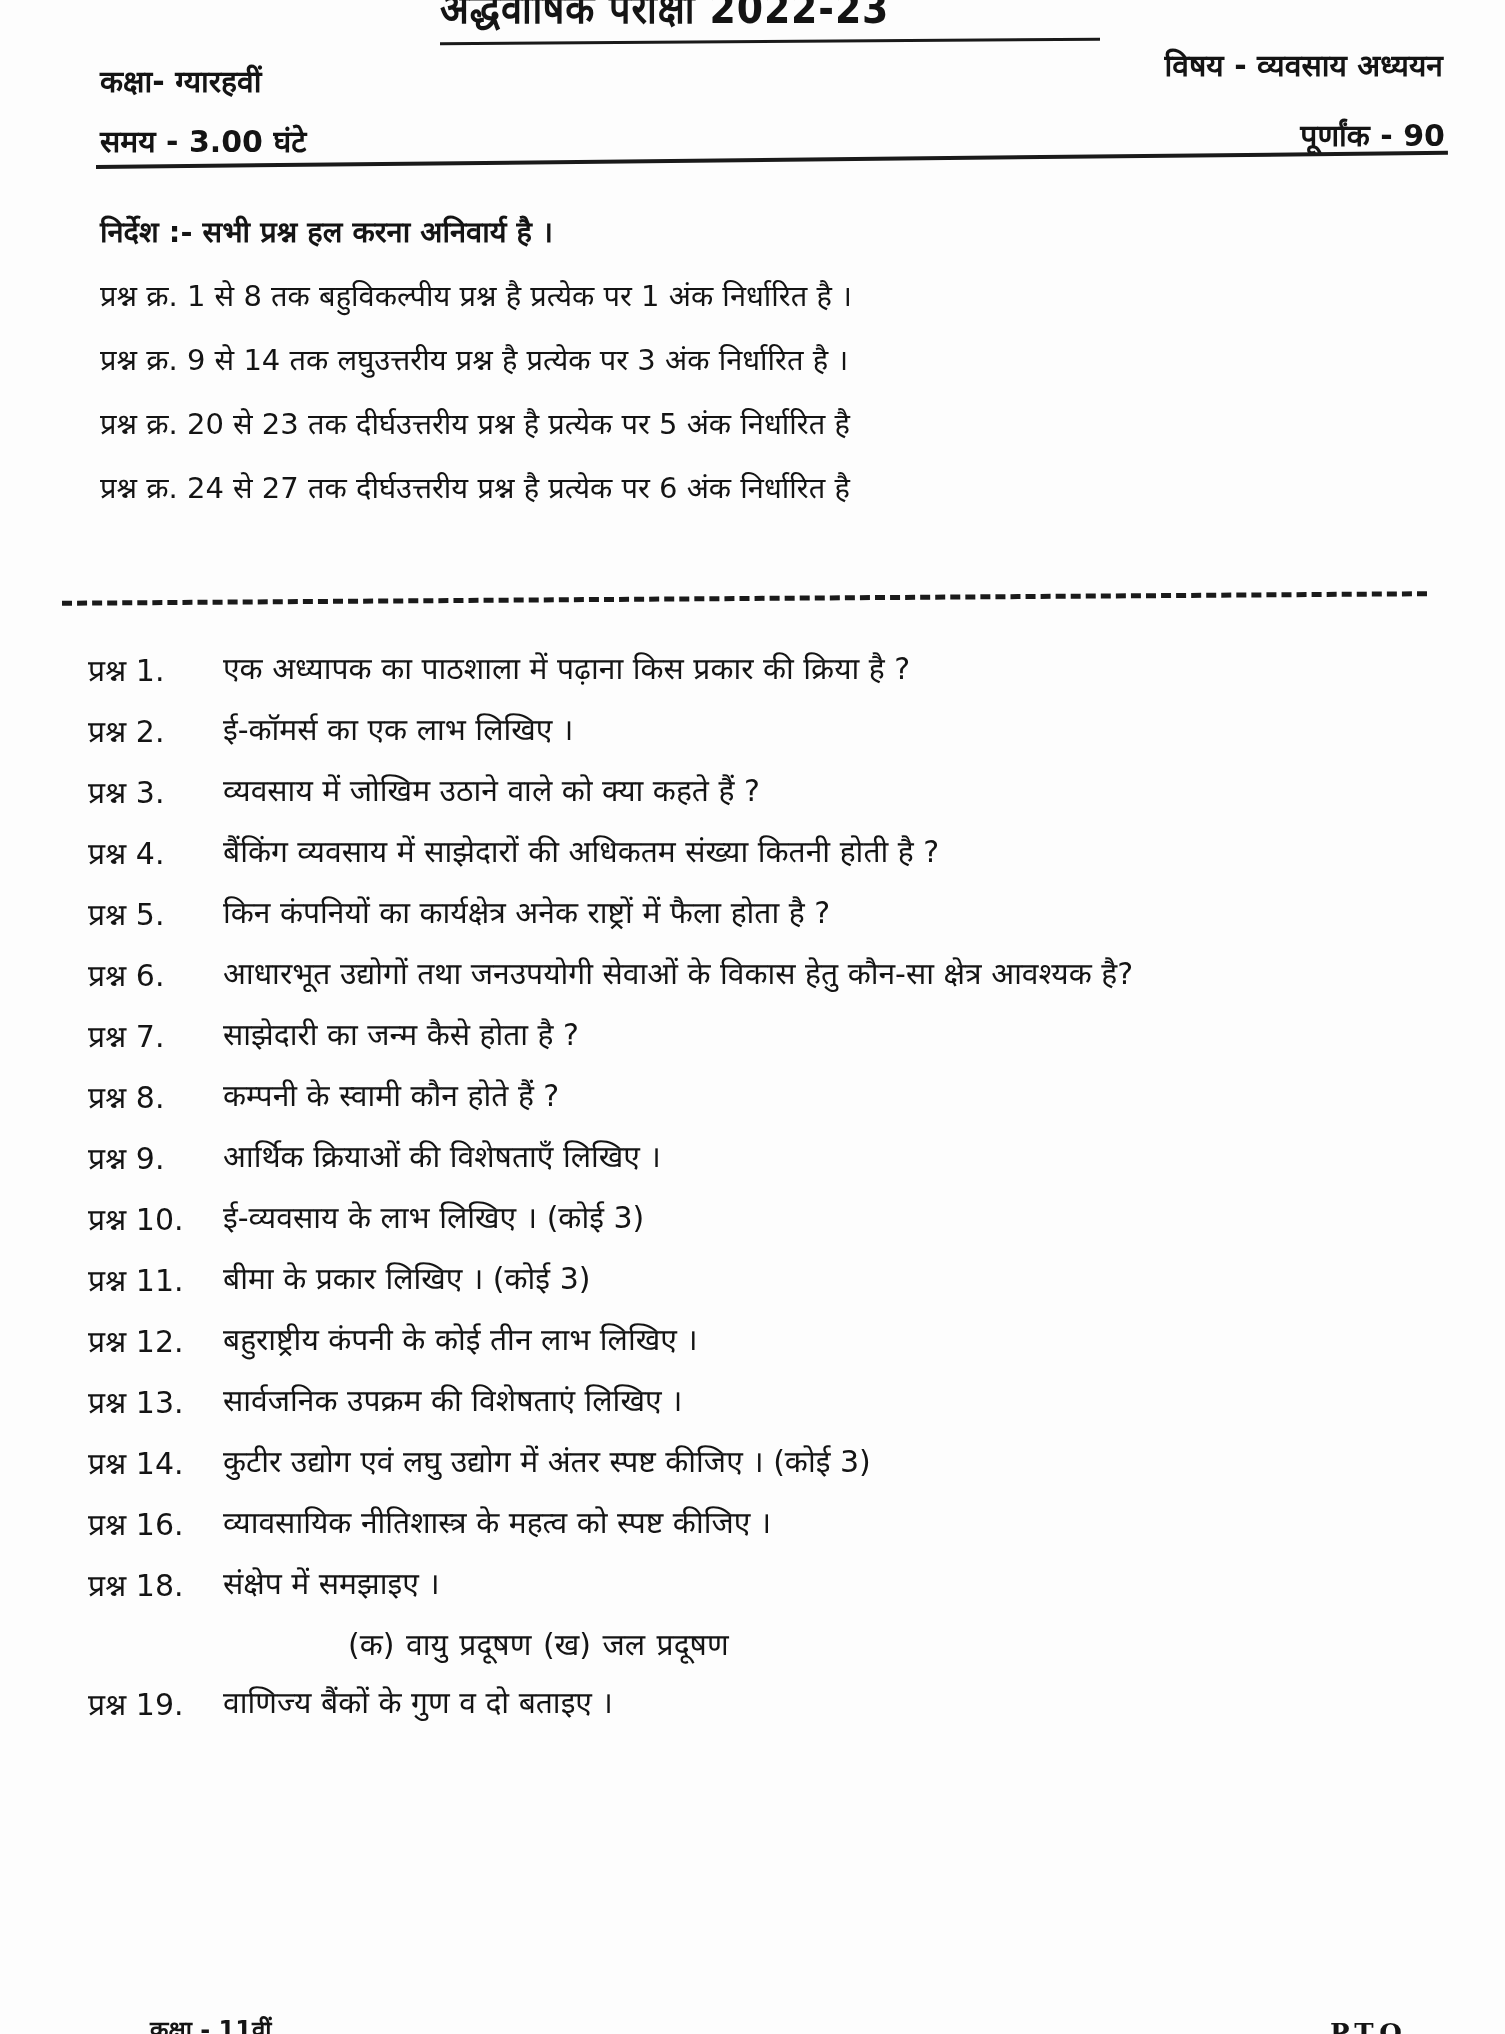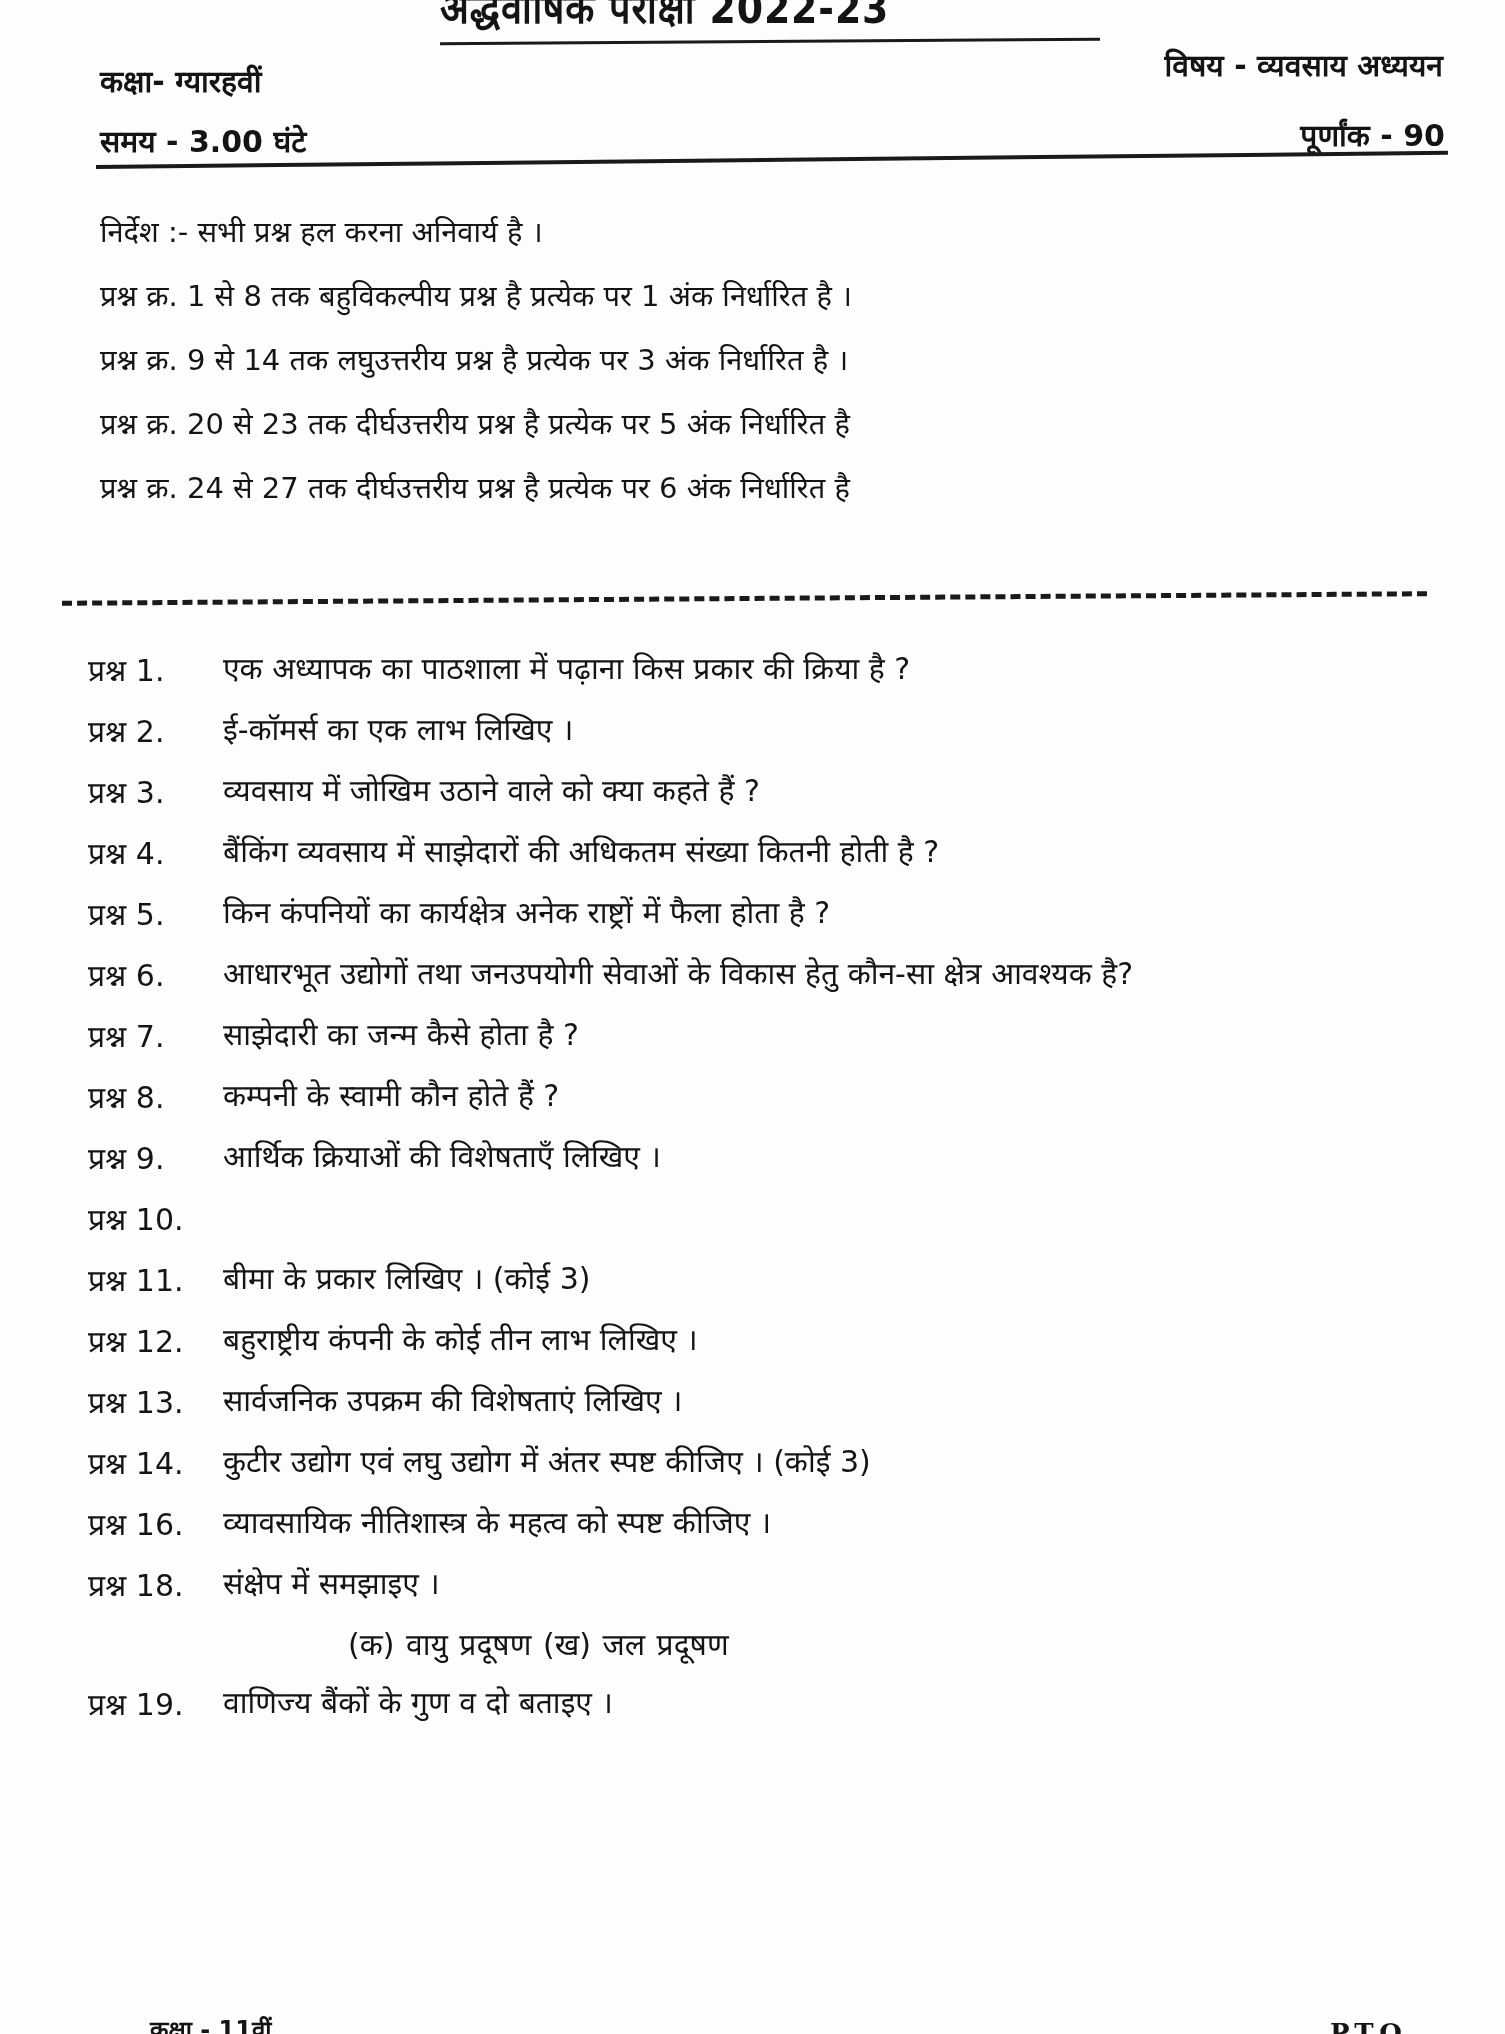--- a/index.html
+++ b/index.html
@@ -27,21 +27,21 @@
   .meta.subject { right: 62px; top: 44px; }
   .meta.marks { right: 60px; top: 114px; }
   .header-rule {
     position: absolute; left: 96px; top: 165px; width: 1352px; height: 4px;
     background: #1a1a1a; transform: rotate(-0.6deg); transform-origin: left;
   }
   .instructions { position: absolute; left: 100px; top: 200px; }
   .instr-line {
     font-size: 29px; line-height: 64px; white-space: nowrap;
   }
-  .instr-line:first-child { font-weight: normal; }
+  .instr-line:first-child { font-weight: bold; }
   .dash-rule {
     position: absolute; left: 62px; top: 596px; width: 1365px; height: 0;
     border-top: 5px dashed #1a1a1a; transform: rotate(-0.4deg);
   }
   .questions { position: absolute; left: 88px; top: 640px; width: 1380px; }
   .q {
     display: flex; font-size: 30px; line-height: 61px; white-space: nowrap;
   }
   .q .qno { width: 135px; flex: none; }
   .q .qtext { white-space: normal; line-height: 58px; }
@@ -113,20 +113,21 @@
     <div class="q">
         <span class="qno">प्रश्न 8.</span>
         <span class="qtext">कम्पनी के स्वामी कौन होते हैं ?</span>
       </div>
     <div class="q">
         <span class="qno">प्रश्न 9.</span>
         <span class="qtext">आर्थिक क्रियाओं की विशेषताएँ लिखिए ।</span>
       </div>
     <div class="q wide">
         <span class="qno">प्रश्न 10.</span>
+        <span class="qtext">ई-व्यवसाय के लाभ लिखिए । (कोई 3)</span>
       </div>
     <div class="q wide">
         <span class="qno">प्रश्न 11.</span>
         <span class="qtext">बीमा के प्रकार लिखिए । (कोई 3)</span>
       </div>
     <div class="q wide">
         <span class="qno">प्रश्न 12.</span>
         <span class="qtext">बहुराष्ट्रीय कंपनी के कोई तीन लाभ लिखिए ।</span>
       </div>
     <div class="q wide">

